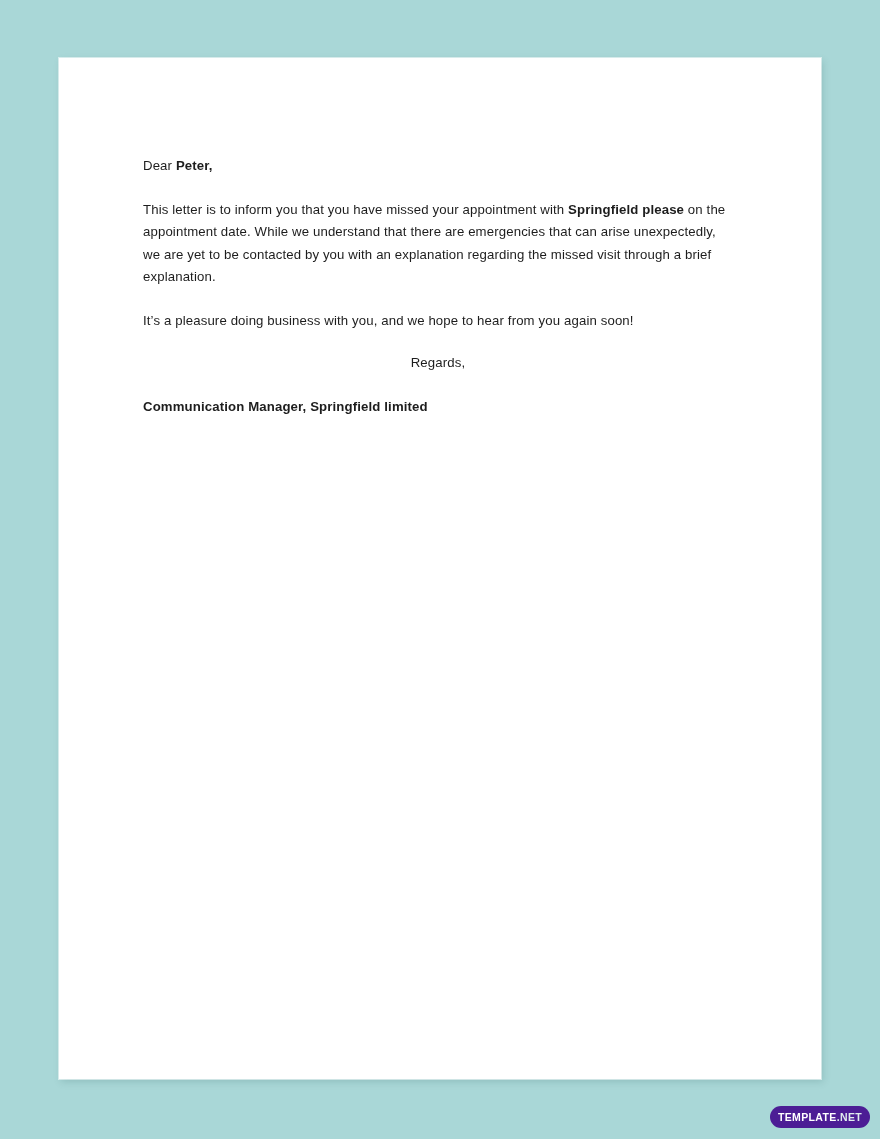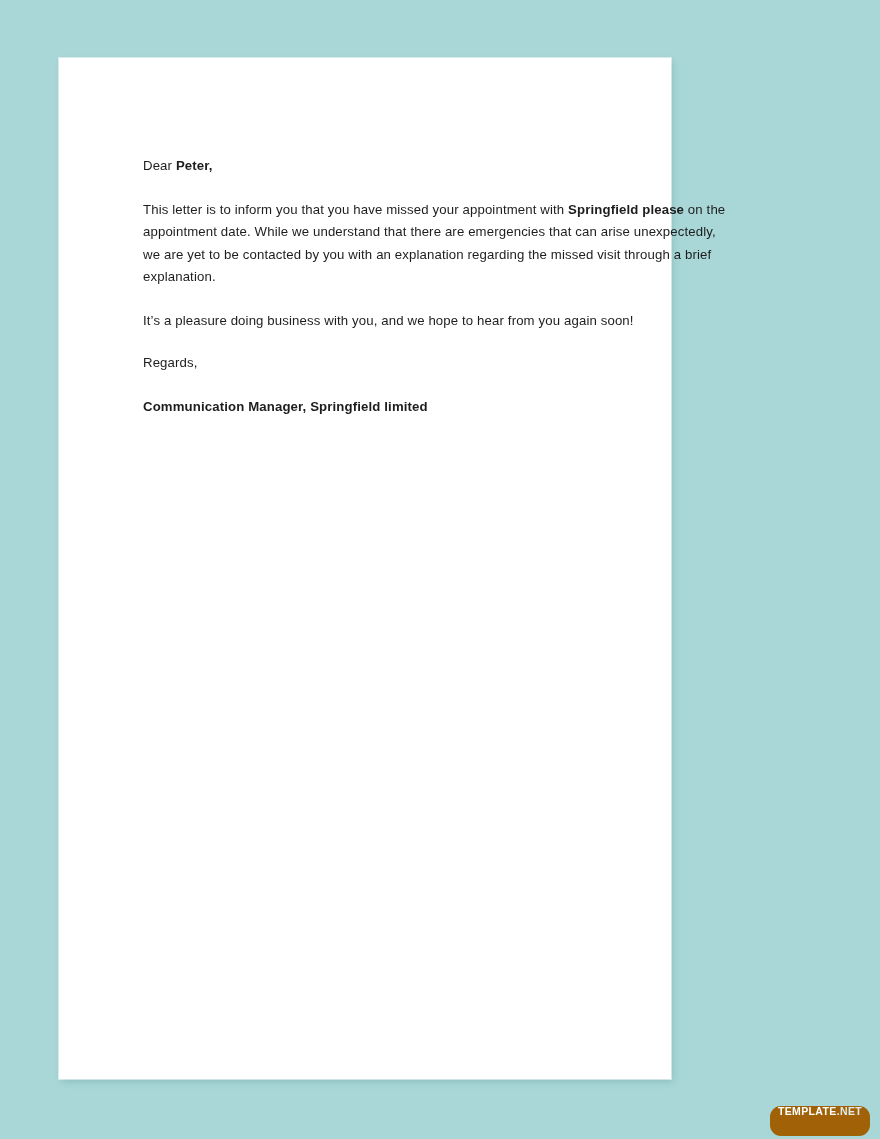--- a/index.html
+++ b/index.html
@@ -13,21 +13,21 @@
     font-family: "Liberation Sans", sans-serif;
     overflow: hidden;
     position: relative;
   }
 
   
   #page-sheet {
     position: absolute;
     left: 59px;
     top: 58px;
-    width: 612px;
+    width: 762px;
     height: 1021px;
     background: #ffffff;
     box-shadow: 0 0 0 1px rgba(255,255,255,0.55), 2px 3px 7px rgba(60,110,110,0.22);
   }
 
   
   #letter-body {
     position: absolute;
     left: 84px;      
     top: 97px;       
@@ -40,45 +40,46 @@
 
   .letter-para {
     margin: 0 0 22px 0;
     text-align: left;
   }
   .letter-para.gap-lg {
     margin-bottom: 20px;
   }
   .letter-para.gap-sig {
     margin-bottom: 22px;
+    text-align: center;
   }
 
   .b {
     font-weight: bold;
   }
 
   .sig-block {
     margin: 0;
     font-weight: bold;
   }
   .sig-block .sig-line {
     display: block;
   }
 
   
   #watermark-badge {
     position: absolute;
     left: 770px;
     top: 1106px;
     width: 100px;
-    height: 30px;
+    height: 22px;
     border-radius: 11px;
-    background: #a16207;
+    background: #4c1d95;
     display: flex;
-    align-items: flex-start;
+    align-items: center;
     justify-content: center;
     font-size: 10.5px;
     font-weight: bold;
     letter-spacing: 0.035em;
     line-height: 1;
   }
   #watermark-badge .wm-main {
     color: #ffffff;
   }
   #watermark-badge .wm-tld {

